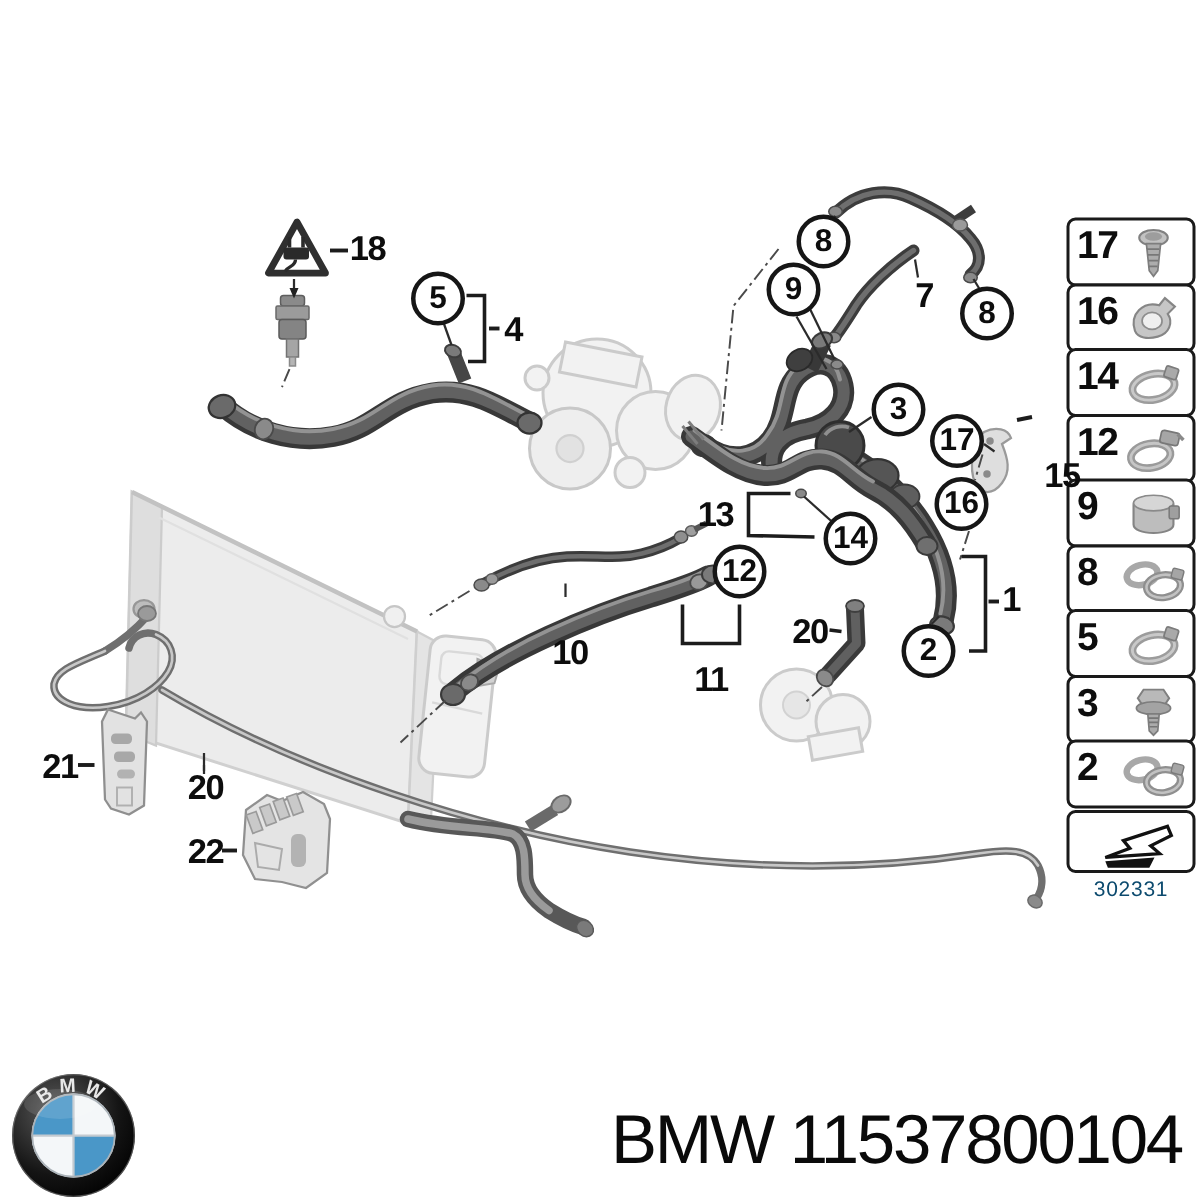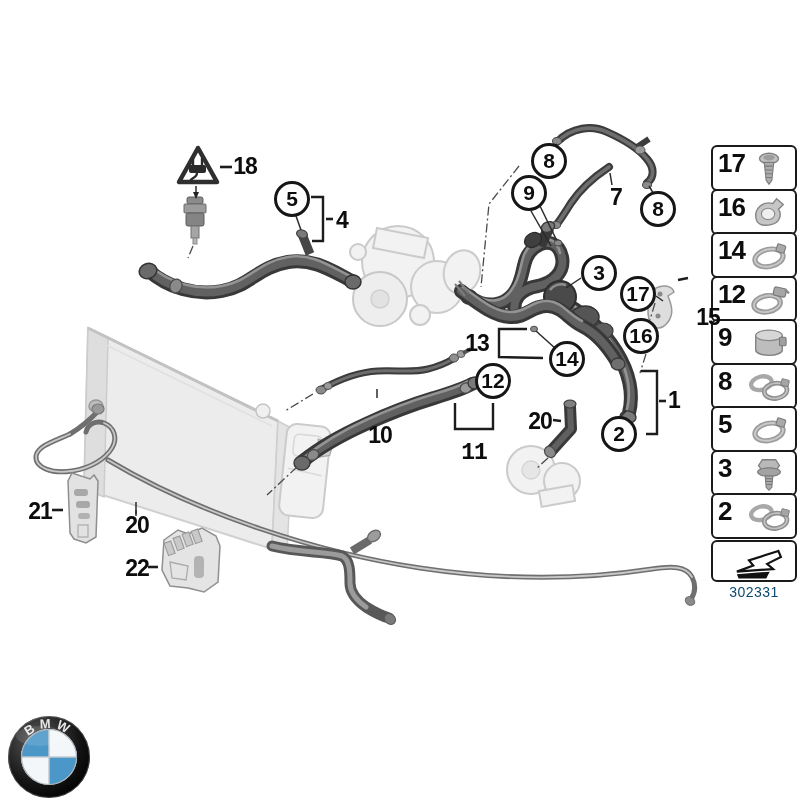--- a/index.html
+++ b/index.html
@@ -273,21 +273,21 @@
       <div class="callout-circle" style="left: 475px; top: 363px;">12</div>
       <div class="callout-circle" style="left: 601px; top: 416px;">2</div>
       <div class="callout-plain" style="left: 245px; top: 166px;">18</div>
       <div class="callout-plain" style="left: 342px; top: 220px;">4</div>
       <div class="callout-plain" style="left: 616px; top: 197px;">7</div>
       <div class="callout-plain" style="left: 708px; top: 277px; margin-top: 40px;">15</div>
       <div class="callout-plain" style="left: 477px; top: 343px;">13</div>
       <div class="callout-plain" style="left: 674px; top: 400px;">1</div>
       <div class="callout-plain" style="left: 540px; top: 421px;">20</div>
       <div class="callout-plain" style="left: 380px; top: 407px; margin-top: 28px;">10</div>
-      <div class="callout-plain" style="left: 474px; top: 453px; font-family: Liberation Mono, monospace;">11</div>
+      <div class="callout-plain" style="left: 474px; top: 453px;">11</div>
       <div class="callout-plain" style="left: 137px; top: 525px;">20</div>
       <div class="callout-plain" style="left: 40px; top: 511px;">21</div>
       <div class="callout-plain" style="left: 137px; top: 568px;">22</div>
     </div>
 
   <div id="legend">
       <div class="legend-cell" style="top: 0px;">
         <span class="legend-num">17</span>
         <svg class="legend-icon" viewBox="0 0 46 40">
           <use href="#i-screw"></use>
@@ -366,20 +366,21 @@
     <path d="M43,43 L15.5,43 A27.5,27.5 0 0 0 43,70.5 Z" fill="#f4f7f9"></path>
     <line x1="43" y1="15.5" x2="43" y2="70.5" stroke="#c3cad0" stroke-width="1.5"></line>
     <line x1="15.5" y1="43" x2="70.5" y2="43" stroke="#c3cad0" stroke-width="1.5"></line>
     <circle cx="43" cy="43" r="27.5" fill="none" stroke="#aab2b8" stroke-width="1.2"></circle>
     <path id="arcT" d="M14,43 A29,29 0 0 1 72,43" fill="none"></path>
     <text font-size="13" font-weight="bold" fill="#e8e8e8" letter-spacing="4.5" font-family="Liberation Sans, sans-serif">
       <textPath href="#arcT" startOffset="50%" text-anchor="middle">BMW</textPath>
     </text>
     <ellipse cx="34" cy="22" rx="24" ry="10" fill="#fff" opacity="0.12"></ellipse>
   </svg>
+  <div class="part-number">BMW 11537800104</div>
 
   <svg width="0" height="0" style="position:absolute" aria-hidden="true">
     <symbol id="i-screw" viewBox="0 0 46 40">
       <ellipse cx="23" cy="9" rx="10" ry="5.5" fill="#c2c2c2" stroke="#818181" stroke-width="1.5"></ellipse>
       <ellipse cx="23" cy="8" rx="6" ry="3" fill="#9d9d9d"></ellipse>
       <path d="M18,13 L28,13 L26,32 L23,36 L20,32 Z" fill="#adadad" stroke="#7e7e7e" stroke-width="1.2"></path>
       <path d="M18.5,17 h8.5 M18.8,21 h8 M19.2,25 h7.2 M19.6,29 h6.2" stroke="#787878" stroke-width="1.2"></path>
     </symbol>
     <symbol id="i-clip" viewBox="0 0 46 40">
       <path d="M10,28 C6,16 16,7 27,10 L31,5 L38,11 L33,16 C37,22 34,30 26,32 C19,34 12,33 10,28 Z" fill="#c6c6c6" stroke="#868686" stroke-width="1.5"></path>

